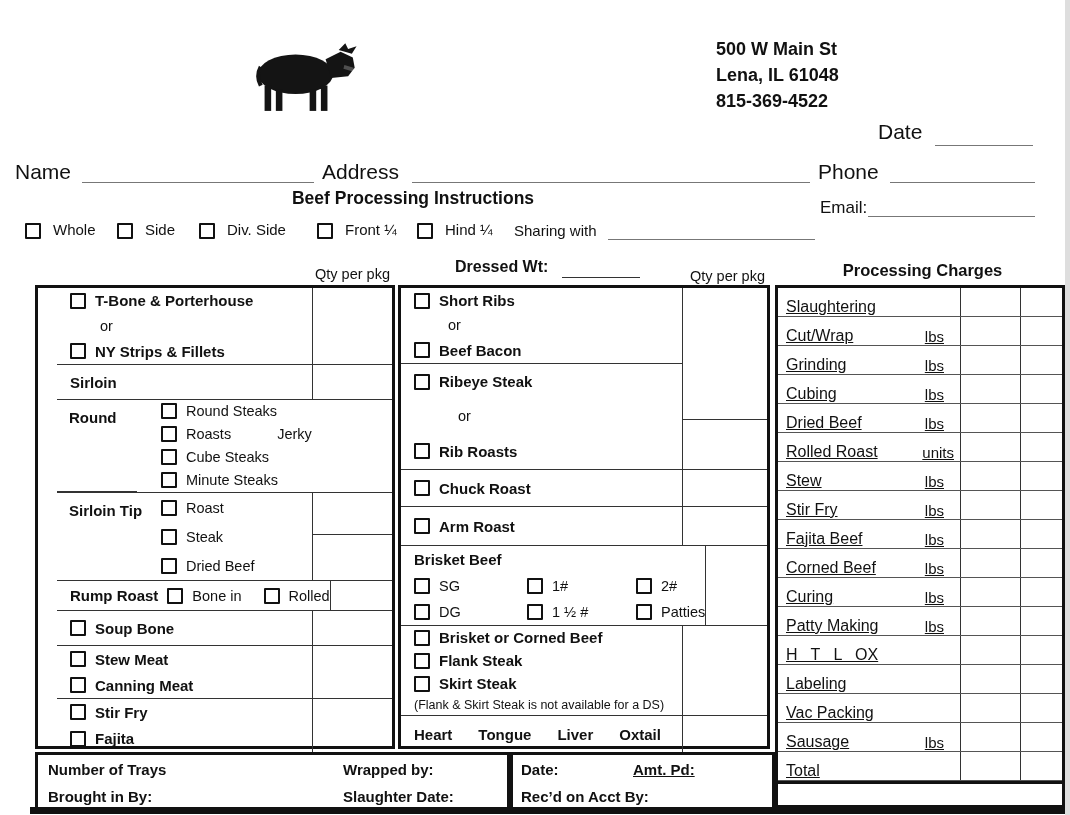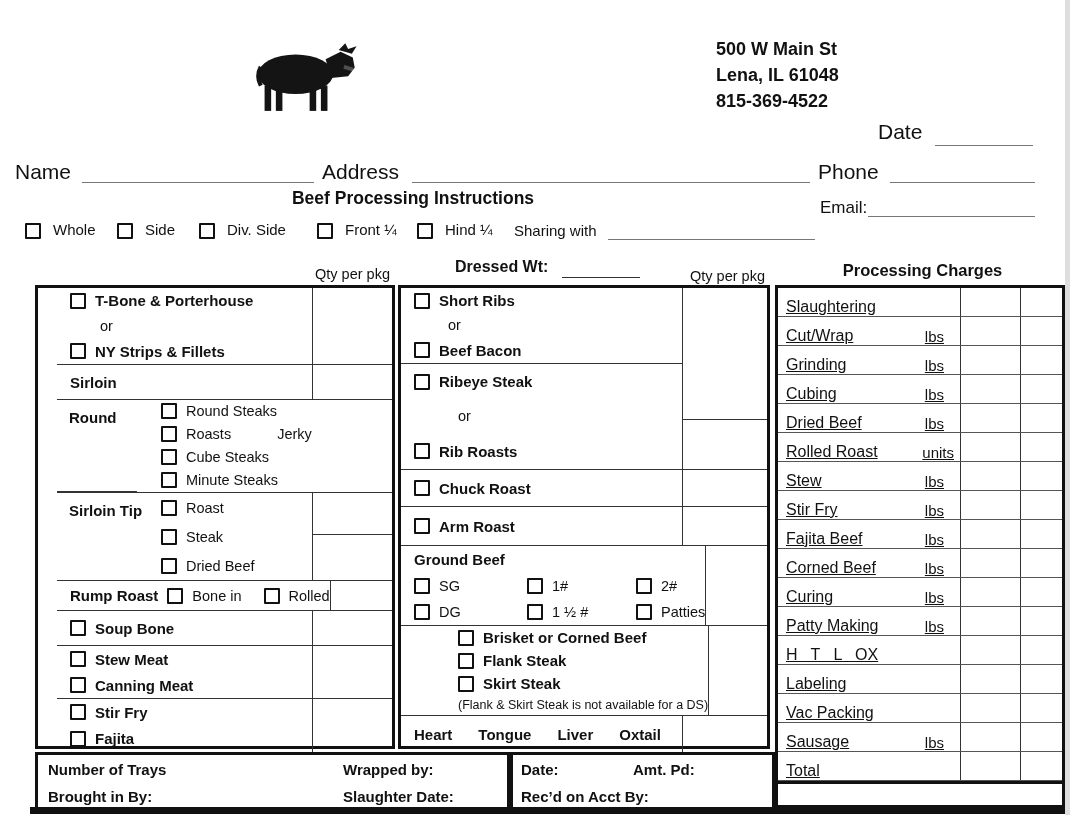--- a/index.html
+++ b/index.html
@@ -309,21 +309,21 @@
               <span class="txt b">Arm Roast</span>
             </div>
           </div>
         </div>
         <div class="qtycell" style="width: 85px;"></div>
       </div>
       <div class="section" style="height: 80px;">
         <div class="sec-content">
           <div class="lines">
             <div class="line">
-              <span class="txt b">Ground Beef</span>
+              <span class="txt b">Brisket Beef</span>
             </div>
             <div class="line">
               <span class="cbx"></span>
               <span class="txt" style="display: inline-block; width: 88px;">SG</span>
               <span class="cbx"></span>
               <span class="txt" style="display: inline-block; width: 84px;">1#</span>
               <span class="cbx"></span>
               <span class="txt">2#</span>
             </div>
             <div class="line">
@@ -331,21 +331,21 @@
               <span class="txt" style="display: inline-block; width: 88px;">DG</span>
               <span class="cbx"></span>
               <span class="txt" style="display: inline-block; width: 84px;">1 ½ #</span>
               <span class="cbx"></span>
               <span class="txt">Patties</span>
             </div>
           </div>
         </div>
         <div class="qtycell" style="width: 85px;"></div>
       </div>
-      <div class="section" style="height: 90px; padding-left: 44px;">
+      <div class="section" style="height: 90px;">
         <div class="sec-content">
           <div class="lines">
             <div class="line">
               <span class="cbx"></span>
               <span class="txt b">Brisket or Corned Beef</span>
             </div>
             <div class="line">
               <span class="cbx"></span>
               <span class="txt b">Flank Steak</span>
             </div>
@@ -479,18 +479,18 @@
 
   <div class="fbox" style="left:35px;top:752px;width:475px;height:58px;">
     <span style="left:10px;top:6px;">Number of Trays</span>
     <span style="left:305px;top:6px;">Wrapped by:</span>
     <span style="left:10px;top:33px;">Brought in By:</span>
     <span style="left:305px;top:33px;">Slaughter Date:</span>
   </div>
 
   <div class="fbox" style="left:510px;top:752px;width:265px;height:58px;">
     <span style="left:8px;top:6px;">Date:</span>
-    <span style="left:120px;top:6px;">Amt. Pd:</span>
+    <span style="left:120px;top:6px;text-decoration:underline;">Amt. Pd:</span>
     <span style="left:8px;top:33px;">Rec’d on Acct By:</span>
   </div>
 
   <div class="abs" style="right:0;top:0;width:5px;height:815px;background:#dedede;"></div>
 </div>
 
 </body></html>

